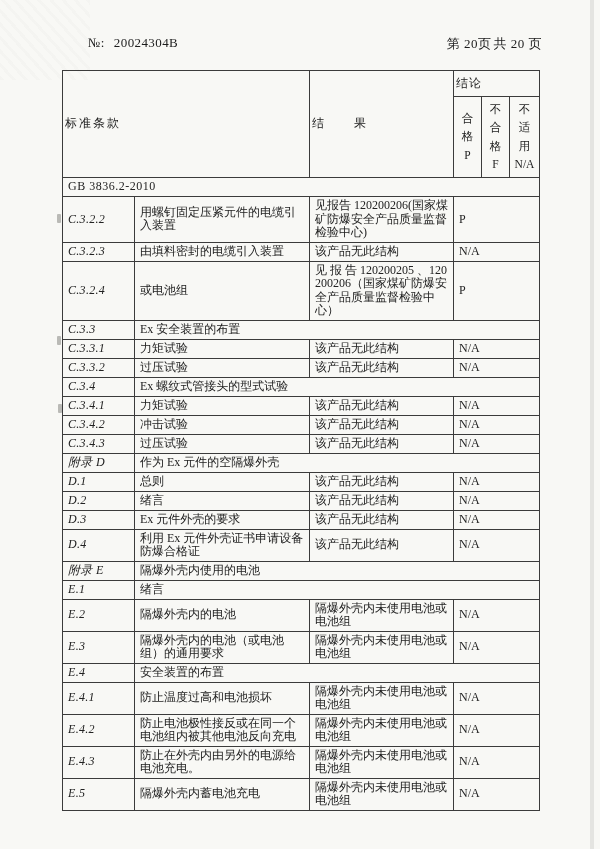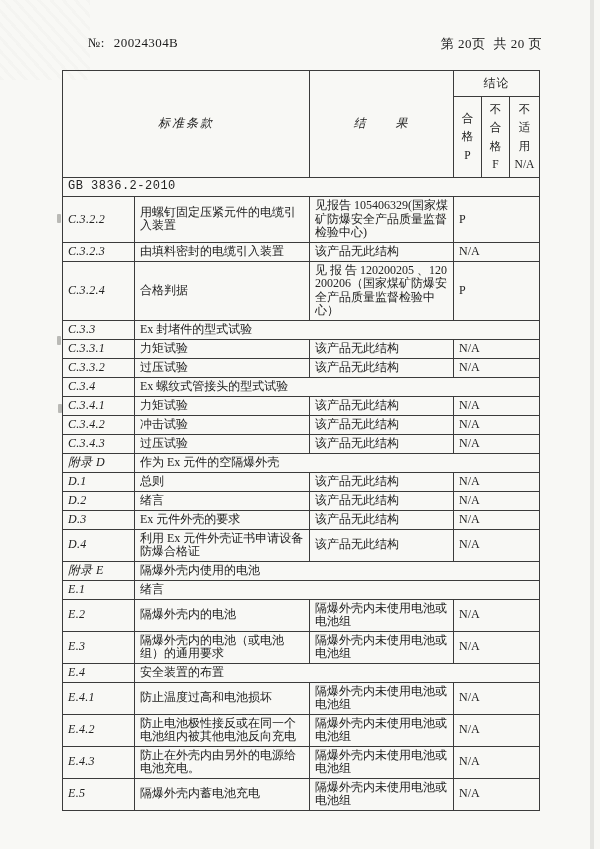--- a/index.html
+++ b/index.html
@@ -13,45 +13,45 @@
     overflow:hidden;
   }
   
   .scan-band-right { position:absolute; left:590px; top:0; width:4px; height:849px; background:#dcdcd8; opacity:.7; }
   .scan-smudge-topleft { position:absolute; left:0; top:0; width:90px; height:80px;
     background:repeating-linear-gradient(48deg,#ededea 0 3px, transparent 3px 9px); opacity:.35; }
   .scan-tick { position:absolute; width:4px; height:9px; background:#6e6e6a; opacity:.45; border-radius:1px; }
 
   .page-head { position:absolute; top:35px; left:0; width:600px; font-size:13px; }
   .doc-no { position:absolute; left:88px; top:0; letter-spacing:.4px; display:flex; gap:9px; }
-  .page-info { position:absolute; right:58px; top:0; display:flex; gap:8px; letter-spacing:.5px; }
+  .page-info { position:absolute; right:58px; top:0; display:flex; gap:2px; letter-spacing:.5px; }
 
   table.report {
     position:absolute; left:62px; top:70px; width:477px;
     border-collapse:collapse; table-layout:fixed;
     border:1.5px solid #343434;
   }
   .report td, .report th {
     border:1px solid #3b3b3b;
     font-size:12px; line-height:13.5px;
     padding:2px 3px 2px 5px;
     font-weight:normal;
     text-align:left; vertical-align:middle;
     word-break:break-all;
     color:#222;
   }
-  .report thead th { text-align:center; padding:2px; }
-  .th-clause, .th-result { font-size:13px; letter-spacing:2px;font-style:italic; }
+  .report thead th { text-align:left; padding:2px; }
+  .th-clause, .th-result { font-size:13px; letter-spacing:2px; }
   .th-conclusion { height:26px; font-size:12.5px; letter-spacing:1px; }
   .vert-head { padding:1px 0; }
   .vert-stack { display:flex; flex-direction:column; align-items:center; justify-content:center; gap:5px; height:76px; font-size:11.5px; }
   .vert-stack div { white-space:nowrap; }
   tr.head-sub { height:78px; }
   tr.head-top { height:26px; }
-  td.section-cell { letter-spacing:.5px; height:19px;font-family:Liberation Mono, monospace; }
+  td.section-cell { letter-spacing:.5px; height:19px; }
   td.clause-cell { letter-spacing:.3px;font-style:italic; }
   td.verdict-cell { vertical-align:middle; }
   tbody tr { height:19px; }
 </style>
 </head>
 <body>
 
 <div class="scan-smudge-topleft"></div>
 <div class="scan-band-right"></div>
 <div class="scan-tick" style="left:57px; top:214px;"></div>
@@ -110,38 +110,38 @@
       </th>
     </tr>
   </thead>
   <tbody id="table-body">
     <tr>
       <td class="section-cell" colspan="6">GB 3836.2-2010</td>
     </tr>
   <tr>
         <td class="clause-cell">C.3.2.2</td>
         <td class="item-cell">用螺钉固定压紧元件的电缆引入装置</td>
-        <td class="result-cell">见报告 105406329(国家煤矿防爆安全产品质量监督检验中心)</td>
+        <td class="result-cell">见报告 120200206(国家煤矿防爆安全产品质量监督检验中心)</td>
         <td class="verdict-cell" colspan="3">P</td>
       </tr>
       <tr>
         <td class="clause-cell">C.3.2.3</td>
         <td class="item-cell">由填料密封的电缆引入装置</td>
         <td class="result-cell">该产品无此结构</td>
         <td class="verdict-cell" colspan="3">N/A</td>
       </tr>
       <tr>
         <td class="clause-cell">C.3.2.4</td>
-        <td class="item-cell">合格判据</td>
+        <td class="item-cell">或电池组</td>
         <td class="result-cell">见 报 告 120200205 、120200206（国家煤矿防爆安全产品质量监督检验中心）</td>
         <td class="verdict-cell" colspan="3">P</td>
       </tr>
       <tr>
         <td class="clause-cell">C.3.3</td>
-        <td class="item-cell" colspan="5">Ex 封堵件的型式试验</td>
+        <td class="item-cell" colspan="5">Ex 安全装置的布置</td>
       </tr>
       <tr>
         <td class="clause-cell">C.3.3.1</td>
         <td class="item-cell">力矩试验</td>
         <td class="result-cell">该产品无此结构</td>
         <td class="verdict-cell" colspan="3">N/A</td>
       </tr>
       <tr>
         <td class="clause-cell">C.3.3.2</td>
         <td class="item-cell">过压试验</td>

